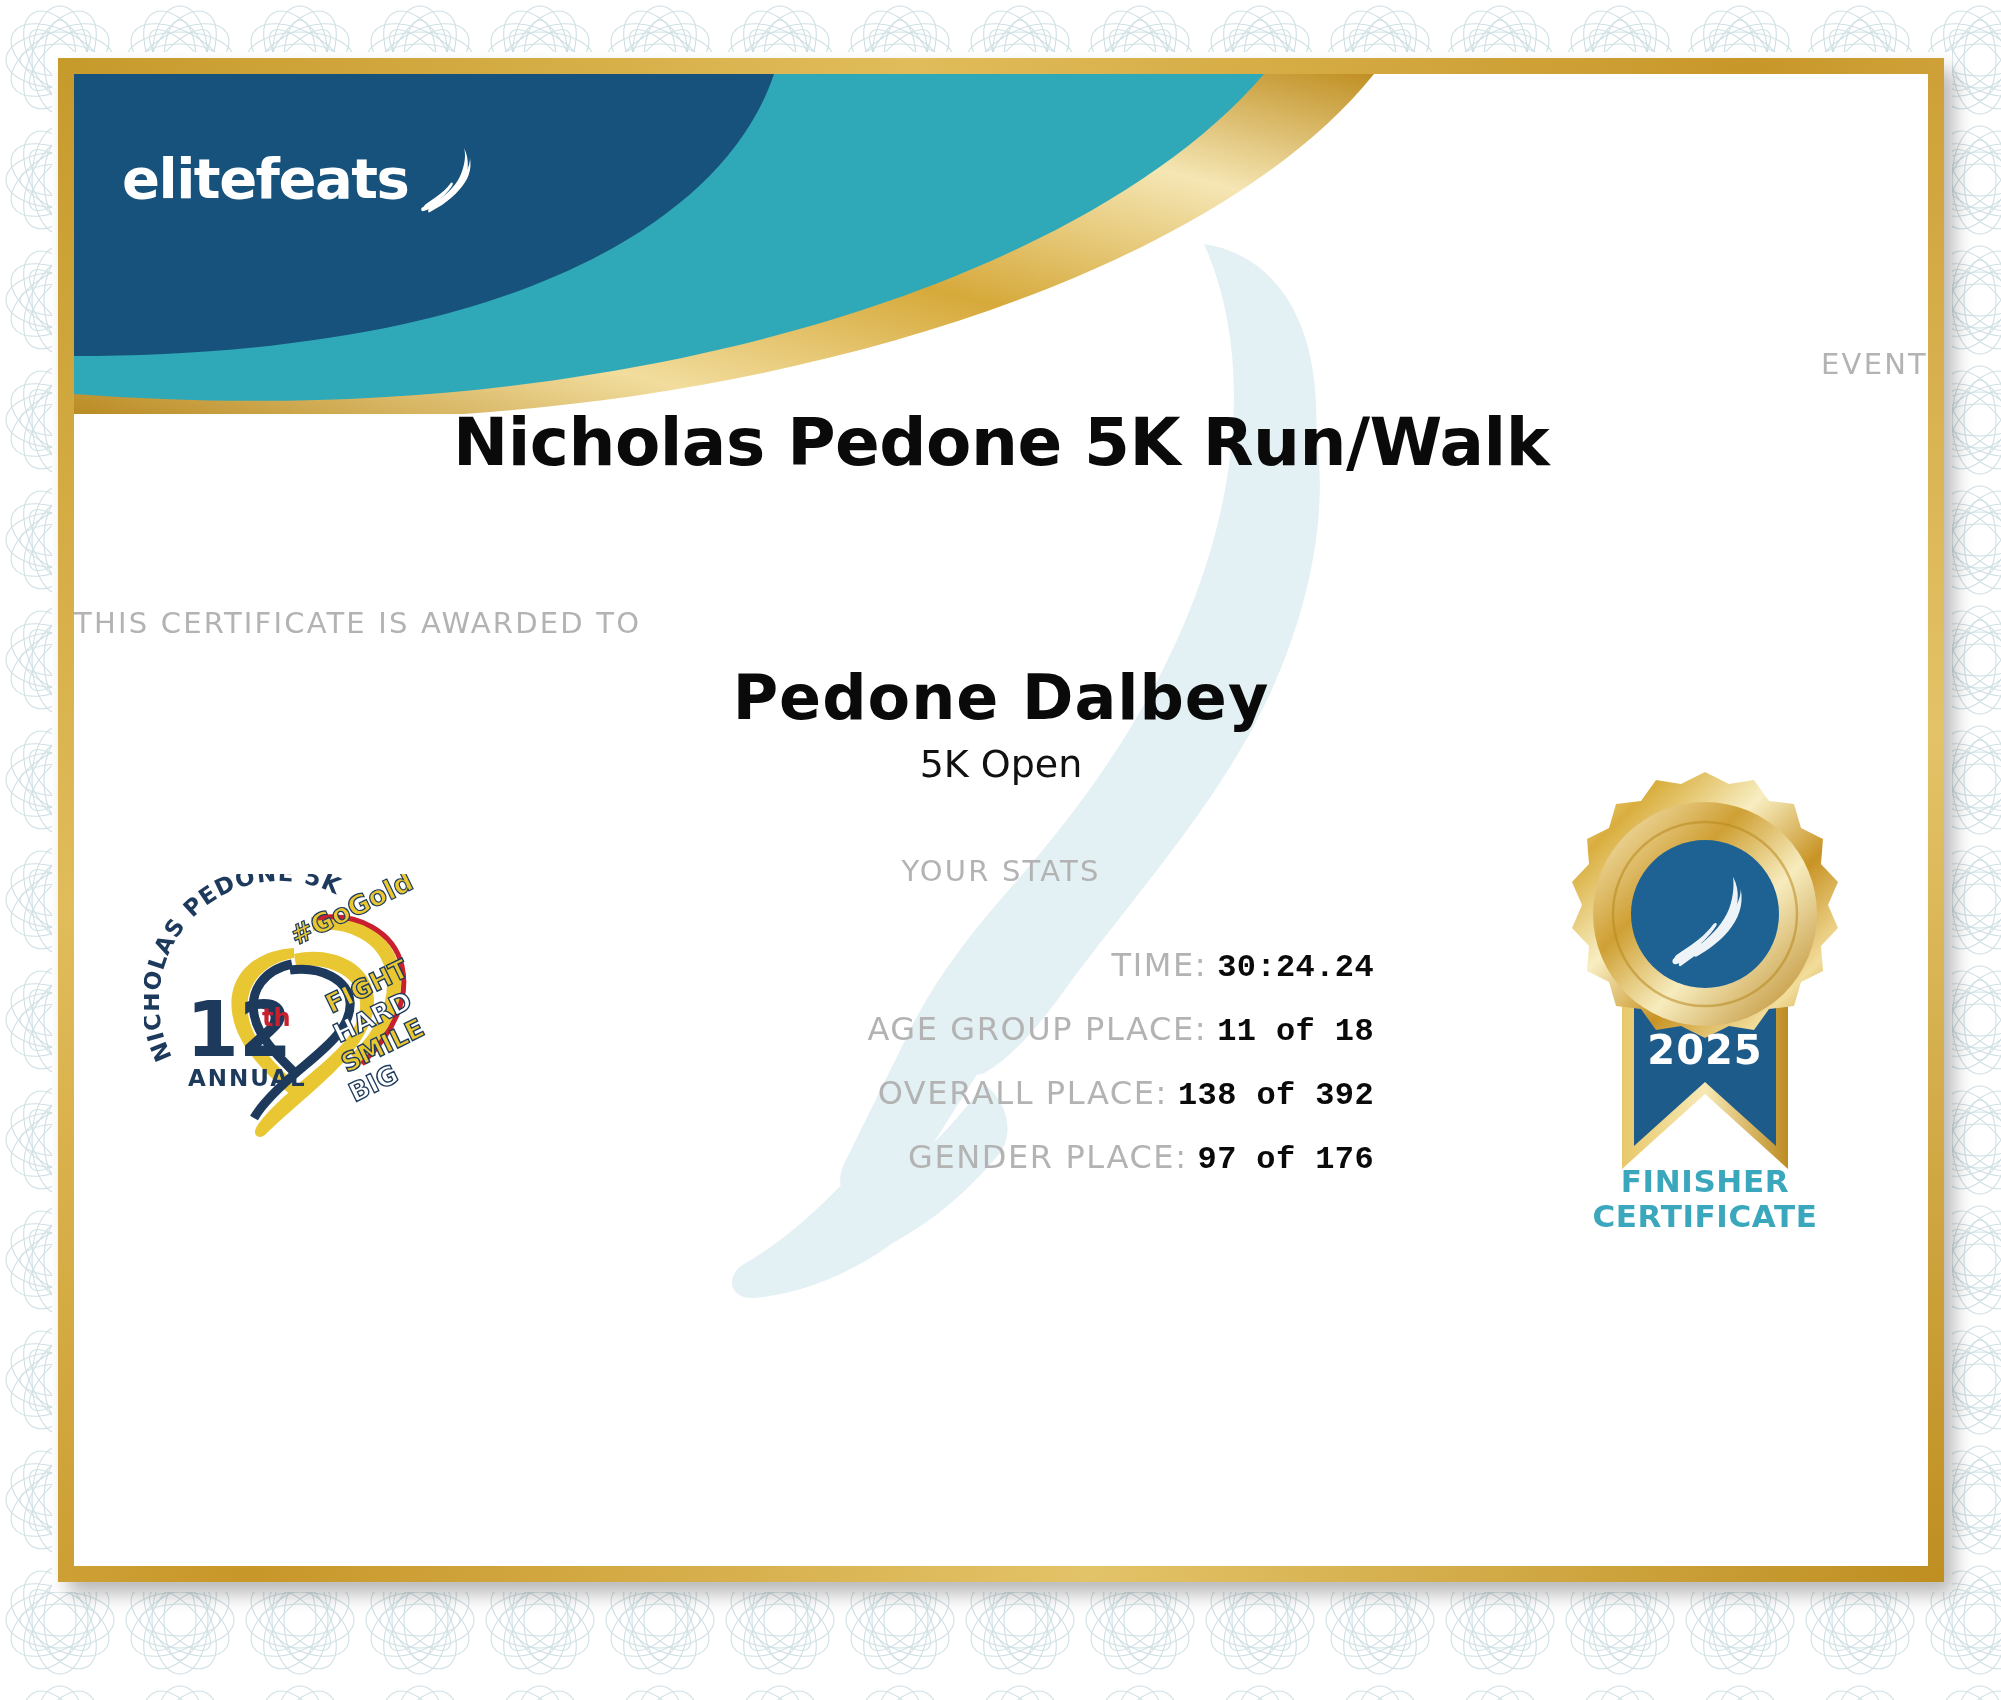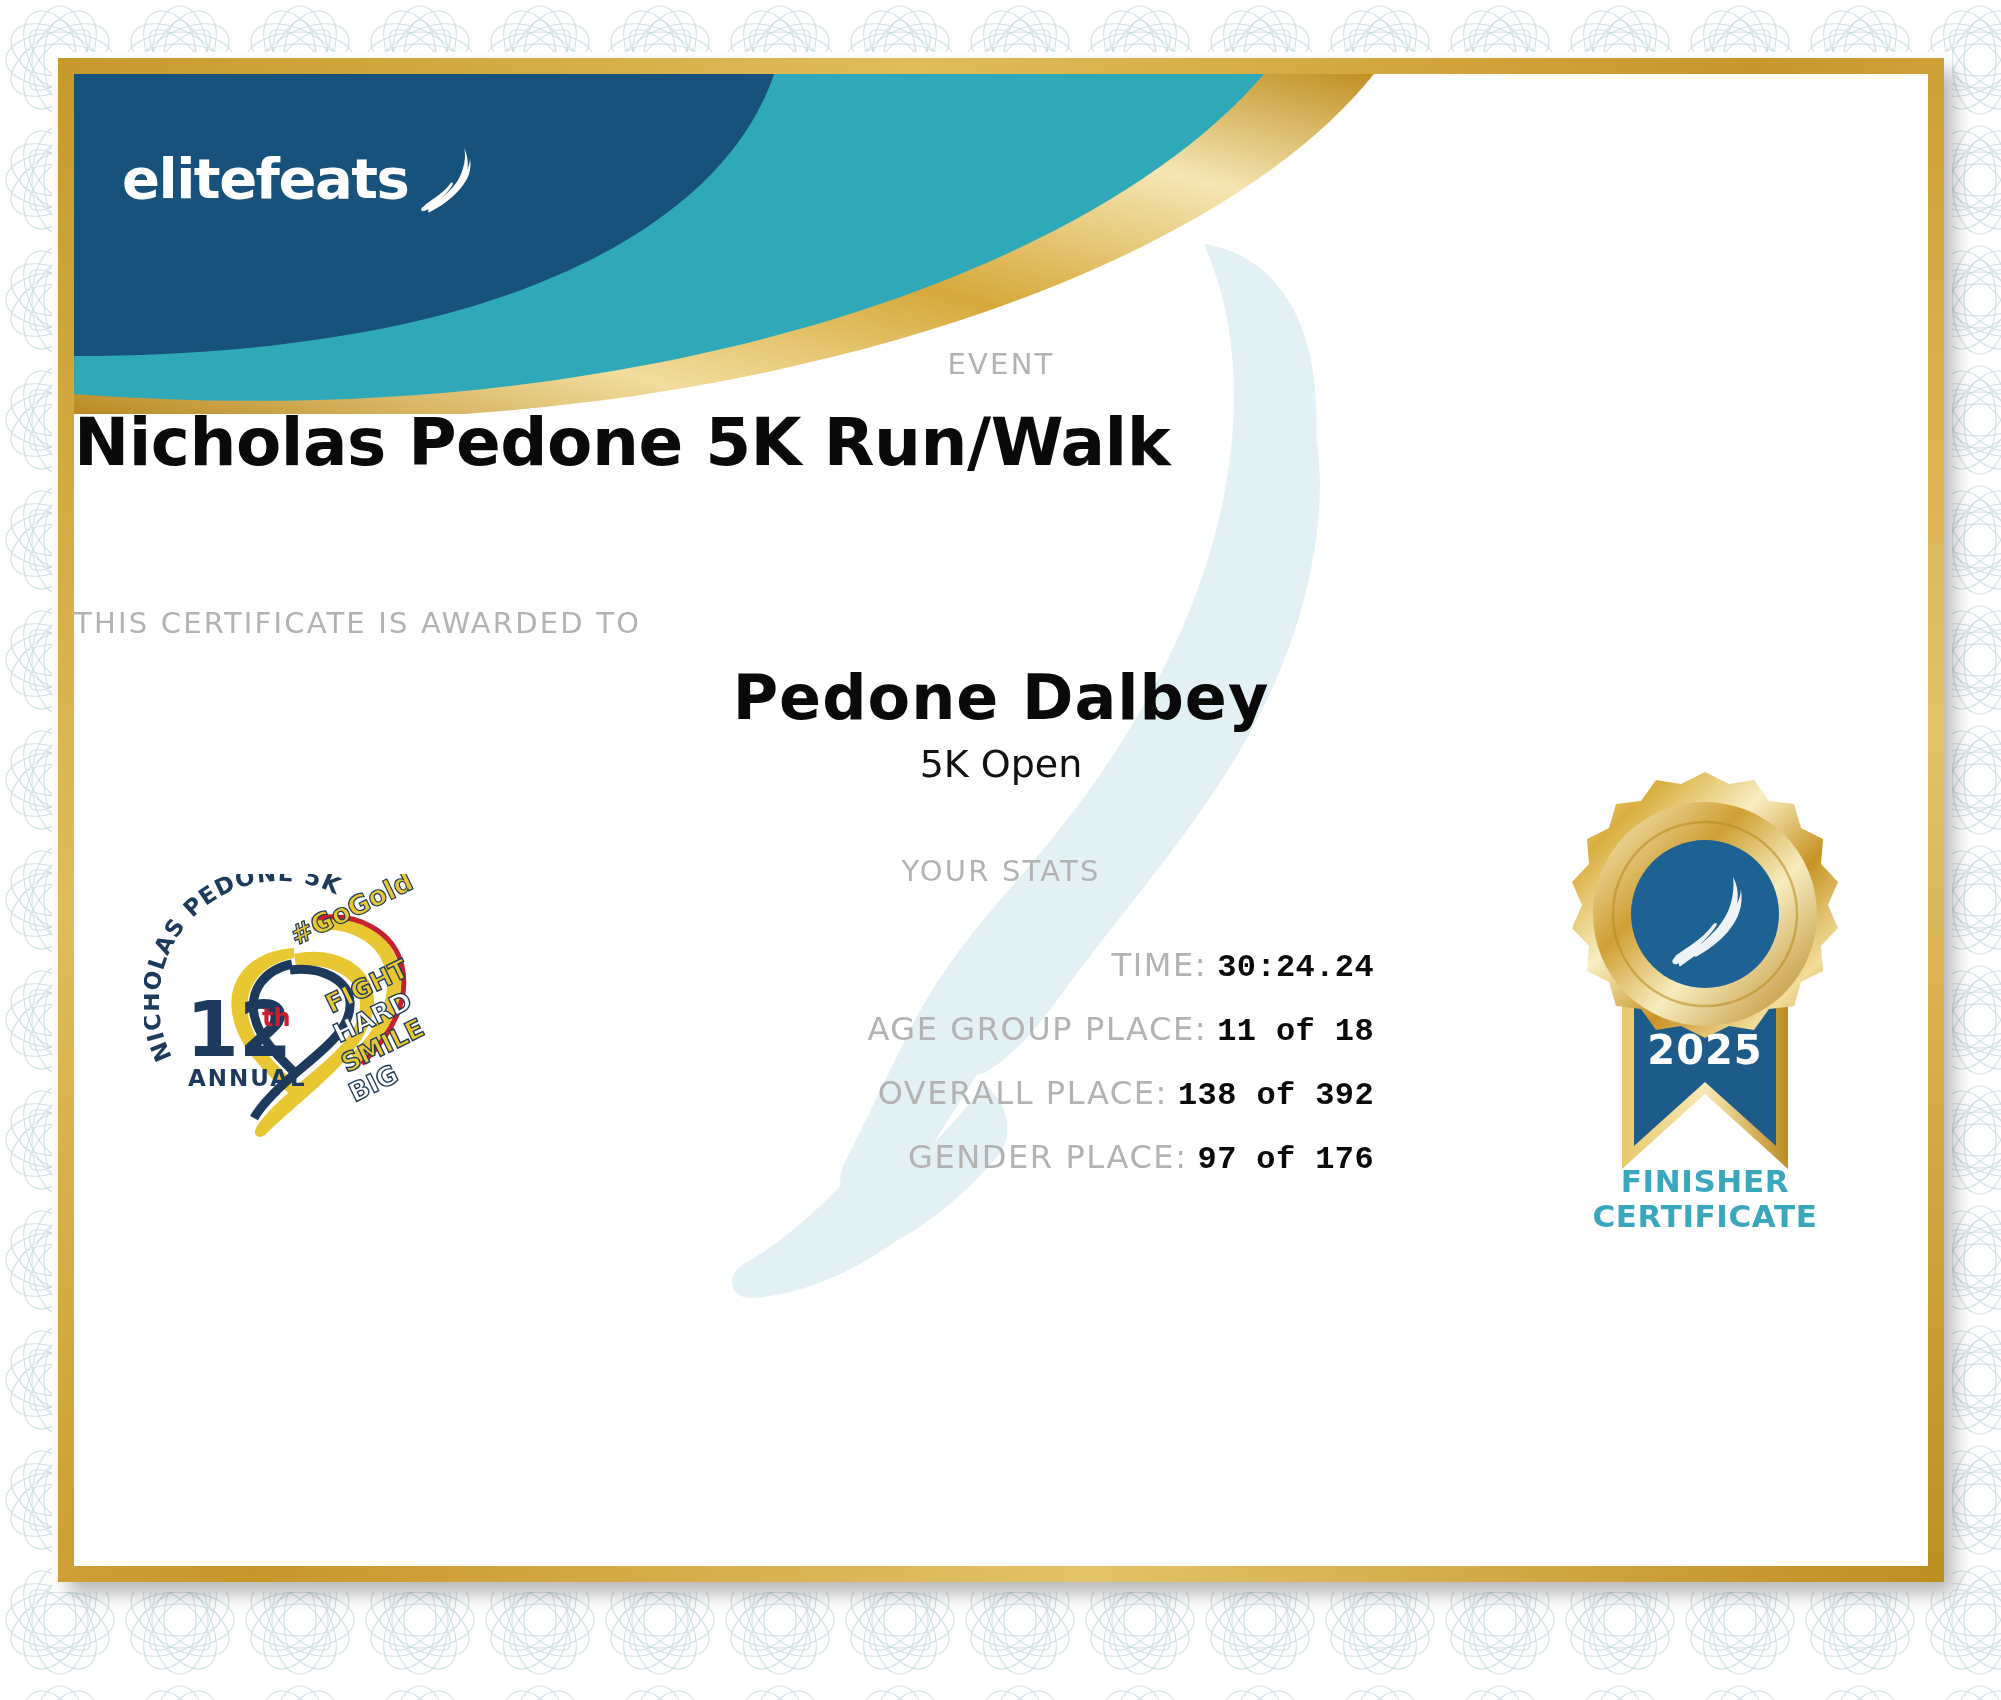--- a/index.html
+++ b/index.html
@@ -93,29 +93,29 @@
     color: #b3b3b3;
     font-weight: 400;
     letter-spacing: 2.2px;
     font-family: "DejaVu Sans", sans-serif;
   }
 
   #event-label {
     position: absolute;
     left: 0; right: 0;
     top: 273px;
-    text-align: center;
+    text-align: right;
     font-size: 29px;
   }
 
   #event-name {
     position: absolute;
     left: 0; right: 0;
     top: 330px;
-    text-align: left;
+    text-align: center;
     font-size: 66px;
     font-weight: 700;
     color: #0a0a0a;
     letter-spacing: -0.5px;
     font-family: "DejaVu Sans", sans-serif;
   }
 
   #awarded-label {
     position: absolute;
     left: 0; right: 0;

